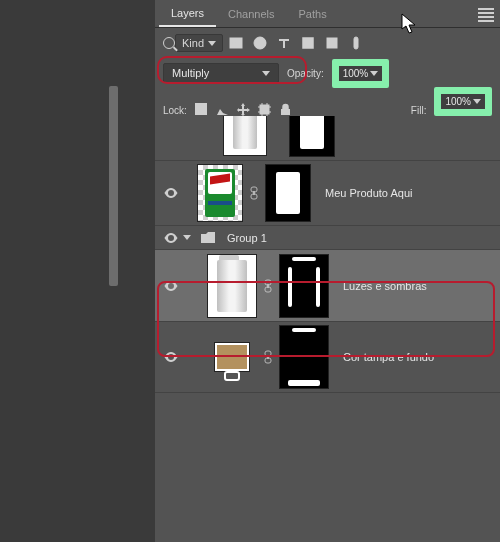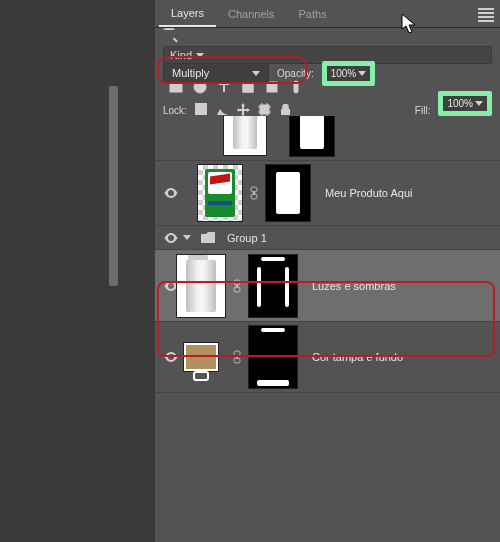--- a/index.html
+++ b/index.html
@@ -6,41 +6,41 @@
   body { background:#535353; width:500px; height:542px; overflow:hidden; position:relative; }
   .work-area { position:absolute; left:0; top:0; width:155px; height:542px; background:#3a3a3a; }
   .ruler { position:absolute; left:109px; top:86px; width:9px; height:200px; background:#6d6d6d; border-radius:2px; }
   .panel { position:absolute; left:155px; top:0; width:345px; height:542px; background:#535353; }
   .tabbar { display:flex; height:28px; align-items:center; border-bottom:1px solid #2f2f2f; padding-left:4px; }
   .tab { font-size:11px; color:#a0a0a0; padding:6px 12px; cursor:default; }
   .tab.active { color:#e6e6e6; border-bottom:2px solid #e6e6e6; }
   .menu-icon { margin-left:auto; margin-right:6px; width:16px; height:12px; position:relative; }
   .menu-icon div { position:absolute; left:0; width:16px; height:2px; background:#cfcfcf; }
   .menu-icon div:nth-child(1){top:0;} .menu-icon div:nth-child(2){top:4px;} .menu-icon div:nth-child(3){top:8px;} .menu-icon div:nth-child(4){top:12px;}
-  .filter-row { display:flex; height:30px; padding:0 8px; gap:16px;flex-direction:column; }
+  .filter-row { display:flex; align-items:center; height:30px; padding:0 8px; gap:0; }
   .mag { width:12px; height:12px; border:1.5px solid #cfcfcf; border-radius:50%; position:relative; }
   .mag:after { content:""; position:absolute; width:5px; height:1.5px; background:#cfcfcf; transform:rotate(45deg); left:9px; top:10px; }
   .kind-dd { display:flex; align-items:center; gap:4px; font-size:11px; color:#d7d7d7; border:1px solid #383838; background:#454545; padding:2px 6px; border-radius:2px; }
   .chev-down { width:0;height:0;border-left:4px solid transparent;border-right:4px solid transparent;border-top:5px solid #cfcfcf; }
   .icon-strip { display:flex; gap:10px; margin-left:6px; align-items:center; }
   .ico { width:14px; height:14px; display:flex; align-items:center; justify-content:center; }
   .ico svg path, .ico svg rect, .ico svg circle { fill:#cfcfcf; }
   .blend-row { display:flex; align-items:center; height:30px; padding:0 8px; gap:8px; position:relative; }
-  .blend-dd { display:flex; align-items:center; justify-content:space-between; font-size:11px; color:#e6e6e6; border:1px solid #383838; background:#3f3f3f; padding:3px 8px; border-radius:2px; width:106px; }
+  .blend-dd { display:flex; align-items:center; justify-content:space-between; font-size:11px; color:#e6e6e6; border:1px solid #383838; background:#3f3f3f; padding:3px 8px; border-radius:2px; width:116px; }
   .label-sm { font-size:10px; color:#d7d7d7; }
-  .pct { display:flex; align-items:center; gap:2px; font-size:10px; color:#e6e6e6; border:5px solid #86efac; background:#3f3f3f; padding:2px 4px; border-radius:2px; }
+  .pct { display:flex; align-items:center; gap:2px; font-size:10px; color:#e6e6e6; border:7px solid #86efac; background:#3f3f3f; padding:2px 4px; border-radius:2px; }
   .lock-row { display:flex; align-items:flex-end; height:28px; padding:0 8px; gap:8px; font-size:10px; color:#d7d7d7; }
   .lock-row .ico { width:13px; height:13px; }
   .layers { height:436px; overflow:hidden; }
   .layer { display:flex; align-items:center; padding:3px 8px 3px 6px; border-bottom:1px solid #434343; gap:6px; position:relative; min-height:64px; }
   .eye { width:16px; height:12px; margin-right:4px; display:flex; align-items:center; justify-content:center; }
   .eye svg path { fill:#cfcfcf; }
   .indent0 { padding-left:28px; }
   .indent1 { padding-left:42px; }
-  .indent2 { padding-left:21px; }
+  .indent2 { padding-left:52px; }
   .thumb { width:46px; height:58px; background:#fff; border:1px solid #222; display:flex; align-items:center; justify-content:center; position:relative; overflow:hidden; }
   .thumb.small { width:44px; height:56px; }
   .mask { width:46px; height:58px; background:#000; border:1px solid #222; display:flex; align-items:center; justify-content:center; position:relative; overflow:hidden; }
   .link { width:10px; display:flex; align-items:center; justify-content:center; }
   .link svg { opacity:0.8; }
   .lname { font-size:11px; color:#e6e6e6; margin-left:8px; }
   .lname.italic { font-style:italic; }
   .group-row { min-height:24px; height:24px; }
   .folder { width:14px; height:11px; }
   .layer.active { background:#6e6e6e; }

